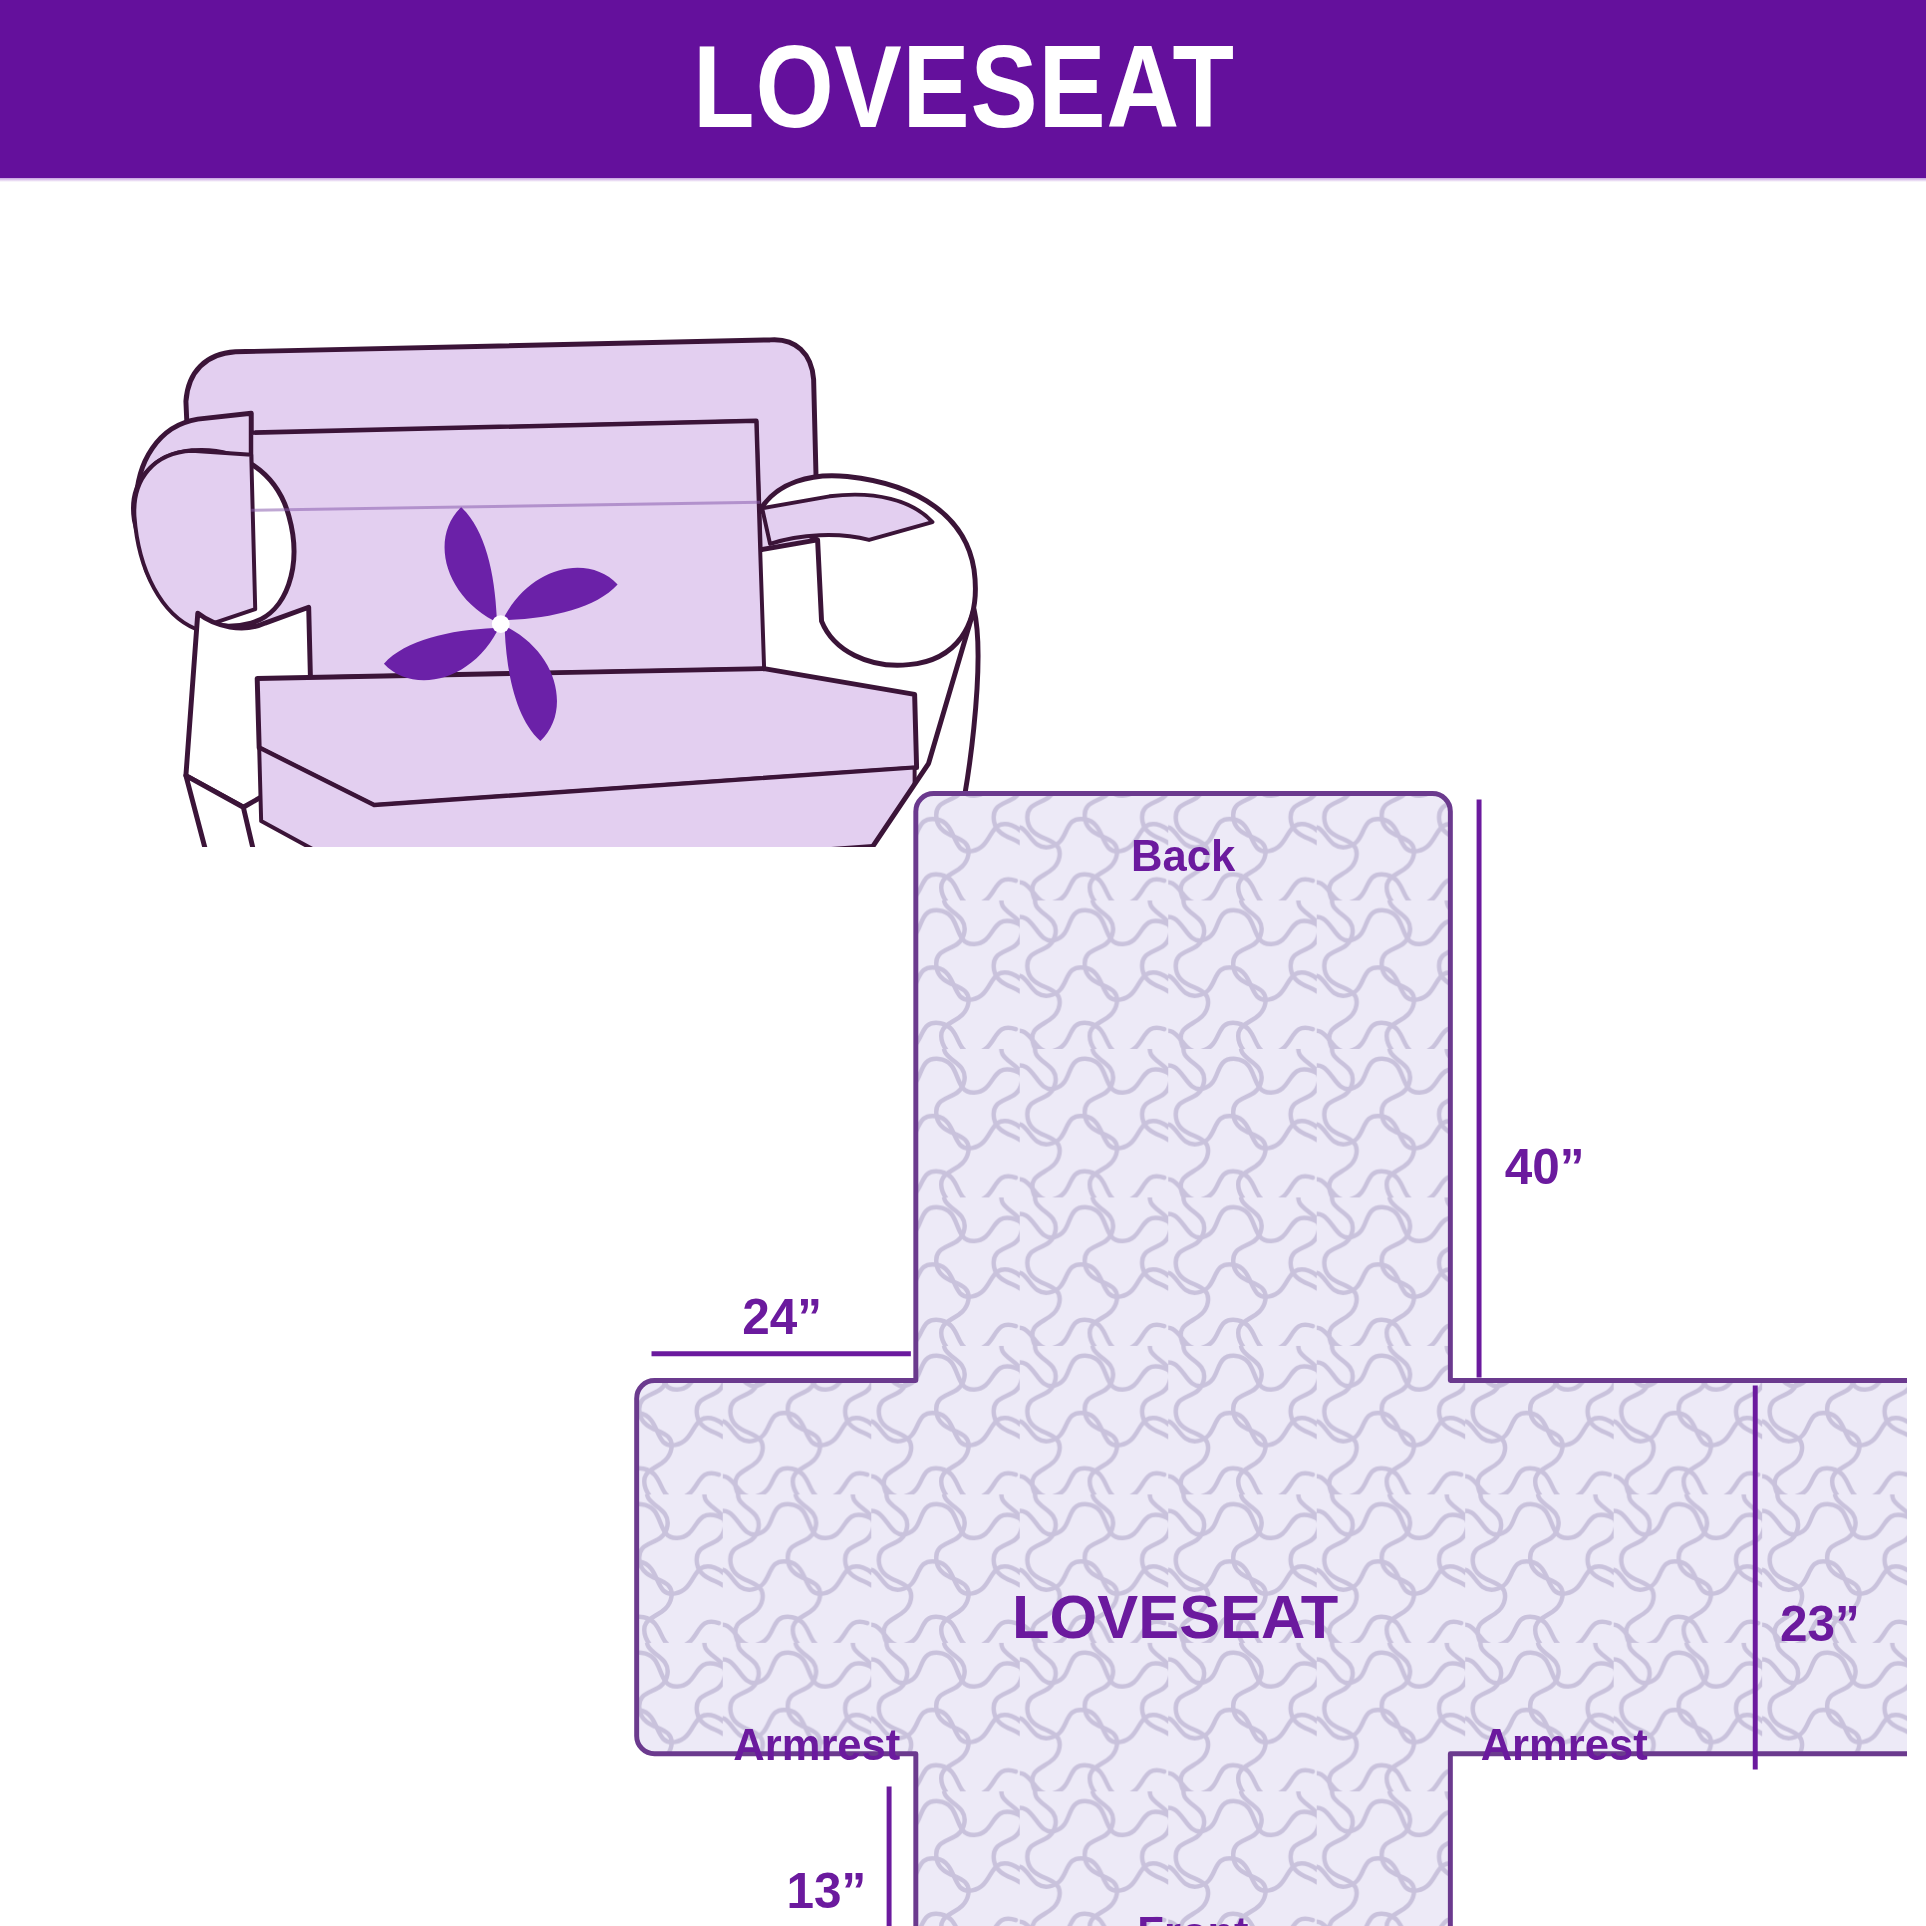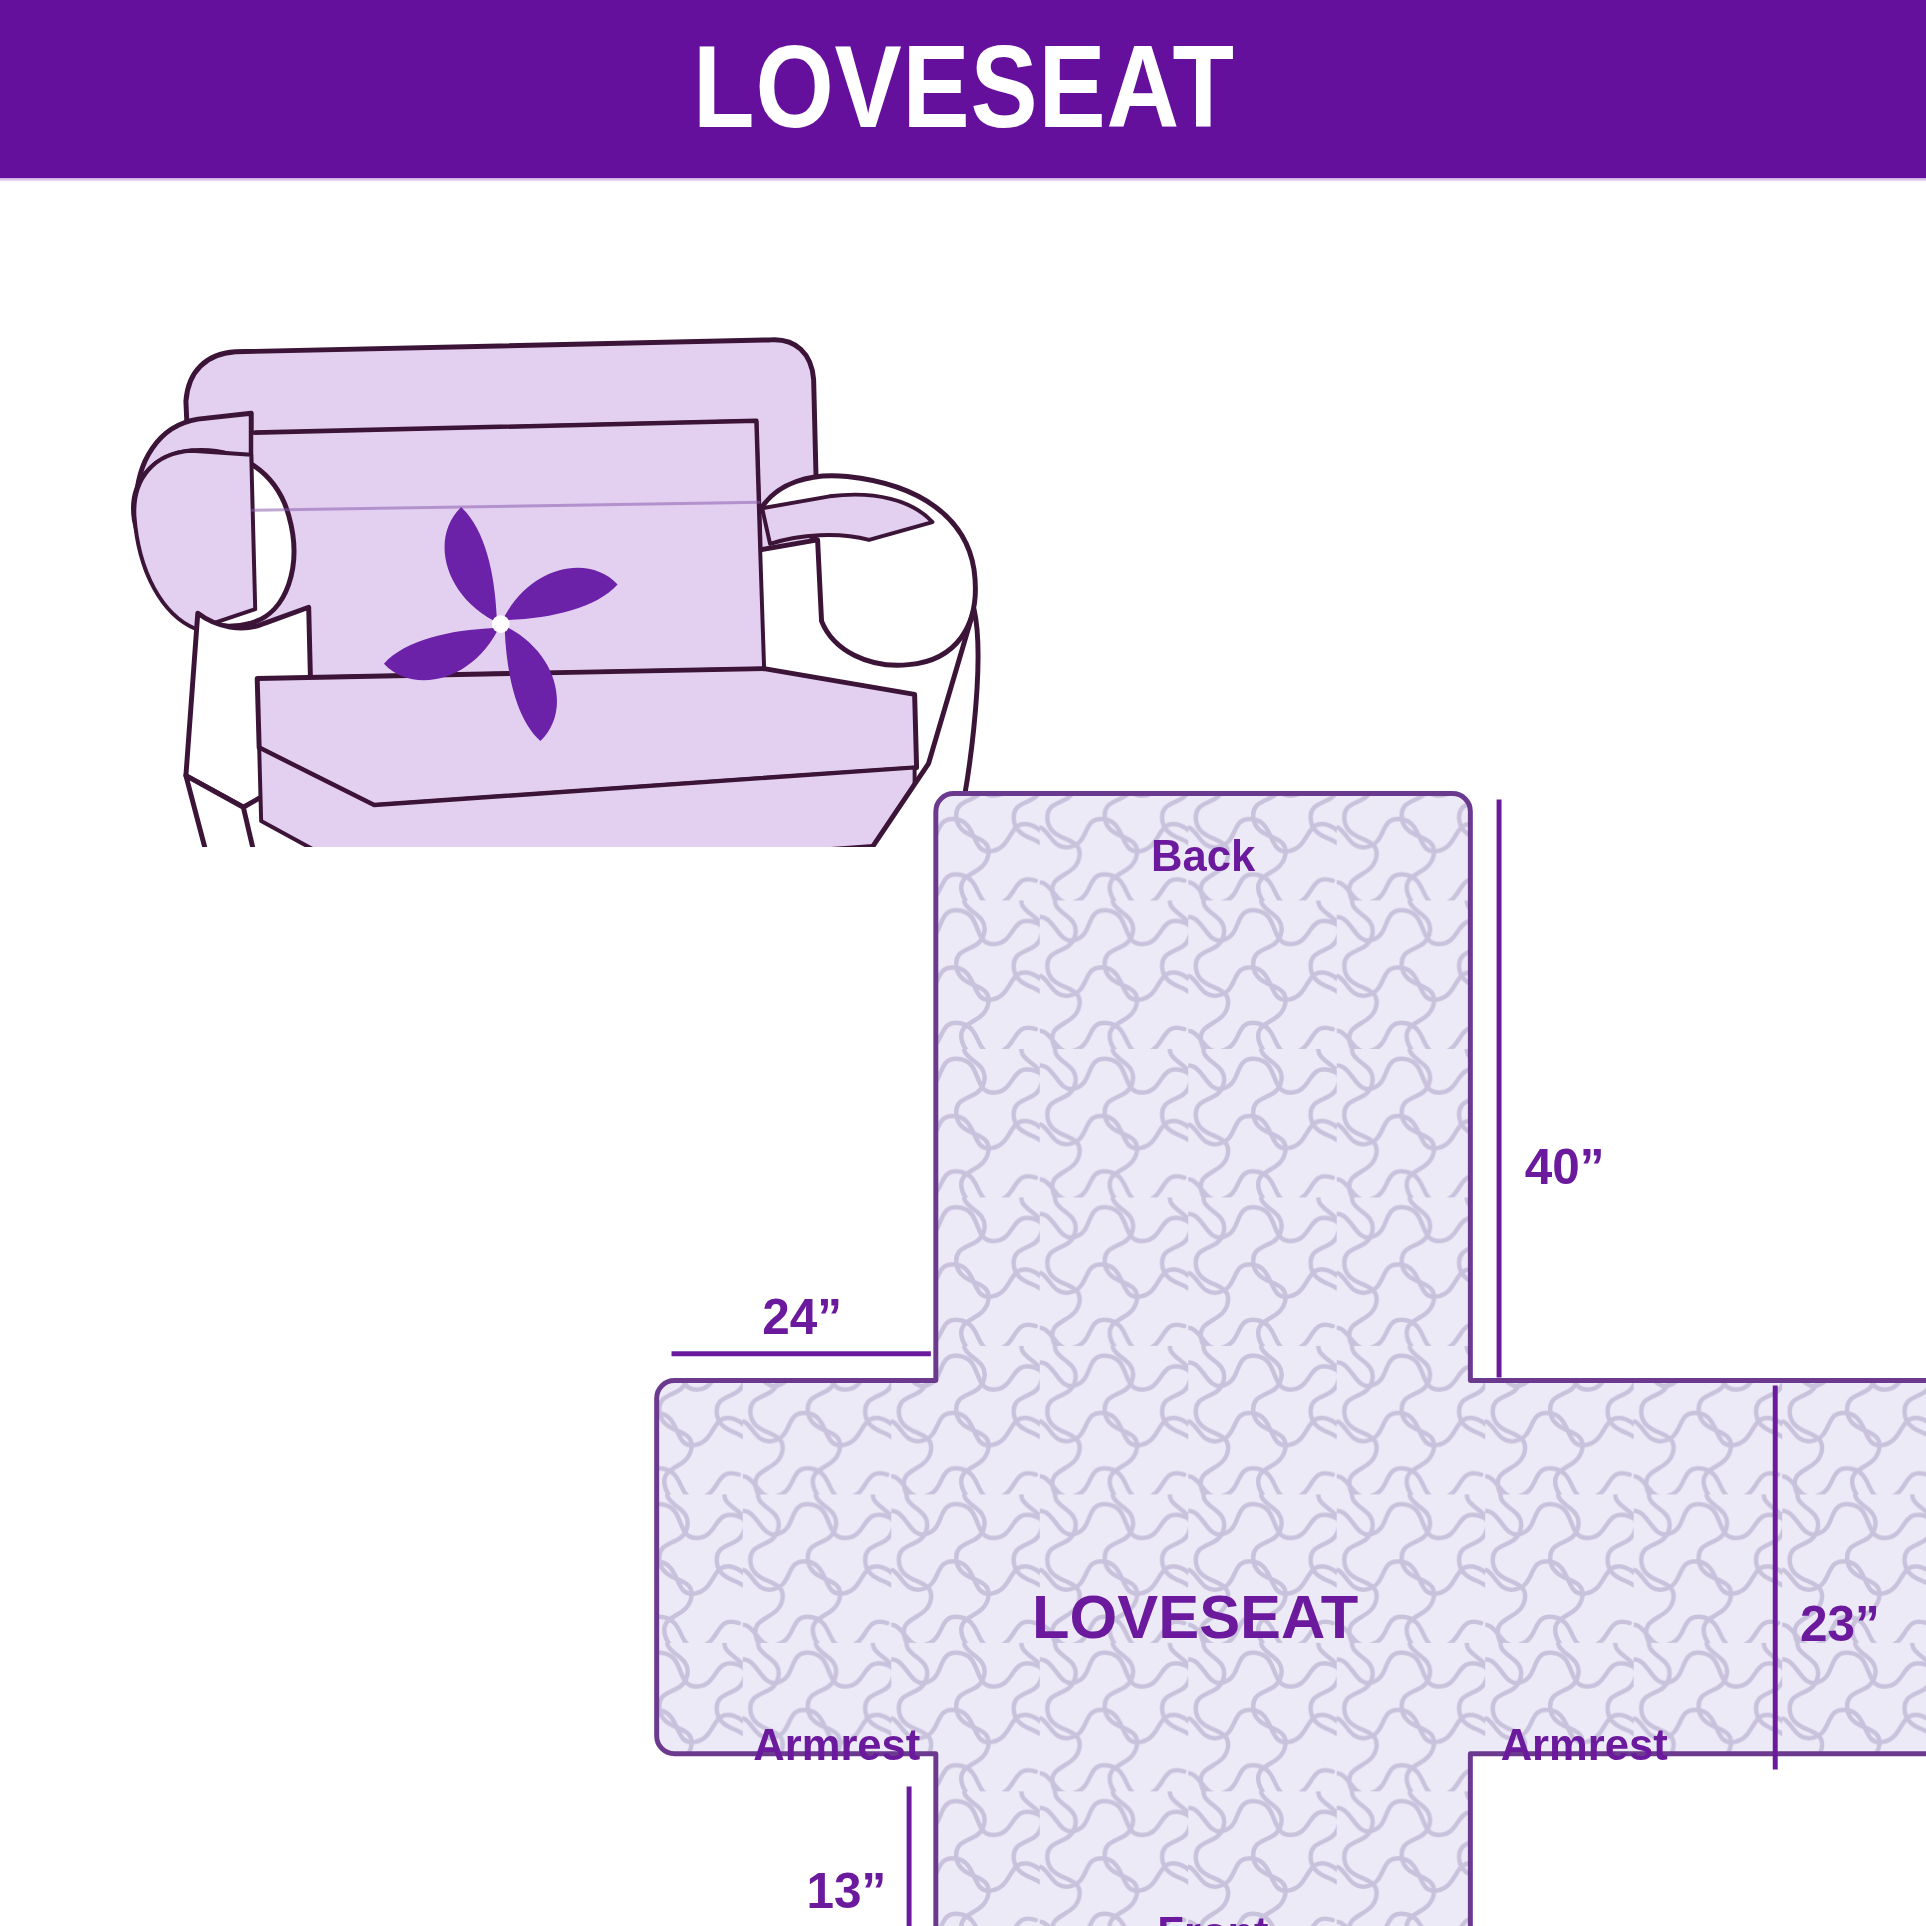--- a/index.html
+++ b/index.html
@@ -55,21 +55,21 @@
     left: 77px;
     top: 213px;
     width: 1000px;
     height: 634px;
   }
   #sofa-illustration svg { display: block; width: 100%; height: 100%; }
 
   
   #pattern-diagram {
     position: absolute;
-    left: 594px;
+    left: 574px;
     top: 752px;
     width: 1333px;
     height: 1174px;
   }
   #pattern-diagram svg { display: block; width: 100%; height: 100%; }
 
   .panel-label {
     fill: #6B1A9E;
     font-family: "Liberation Sans", sans-serif;
     font-weight: bold;

